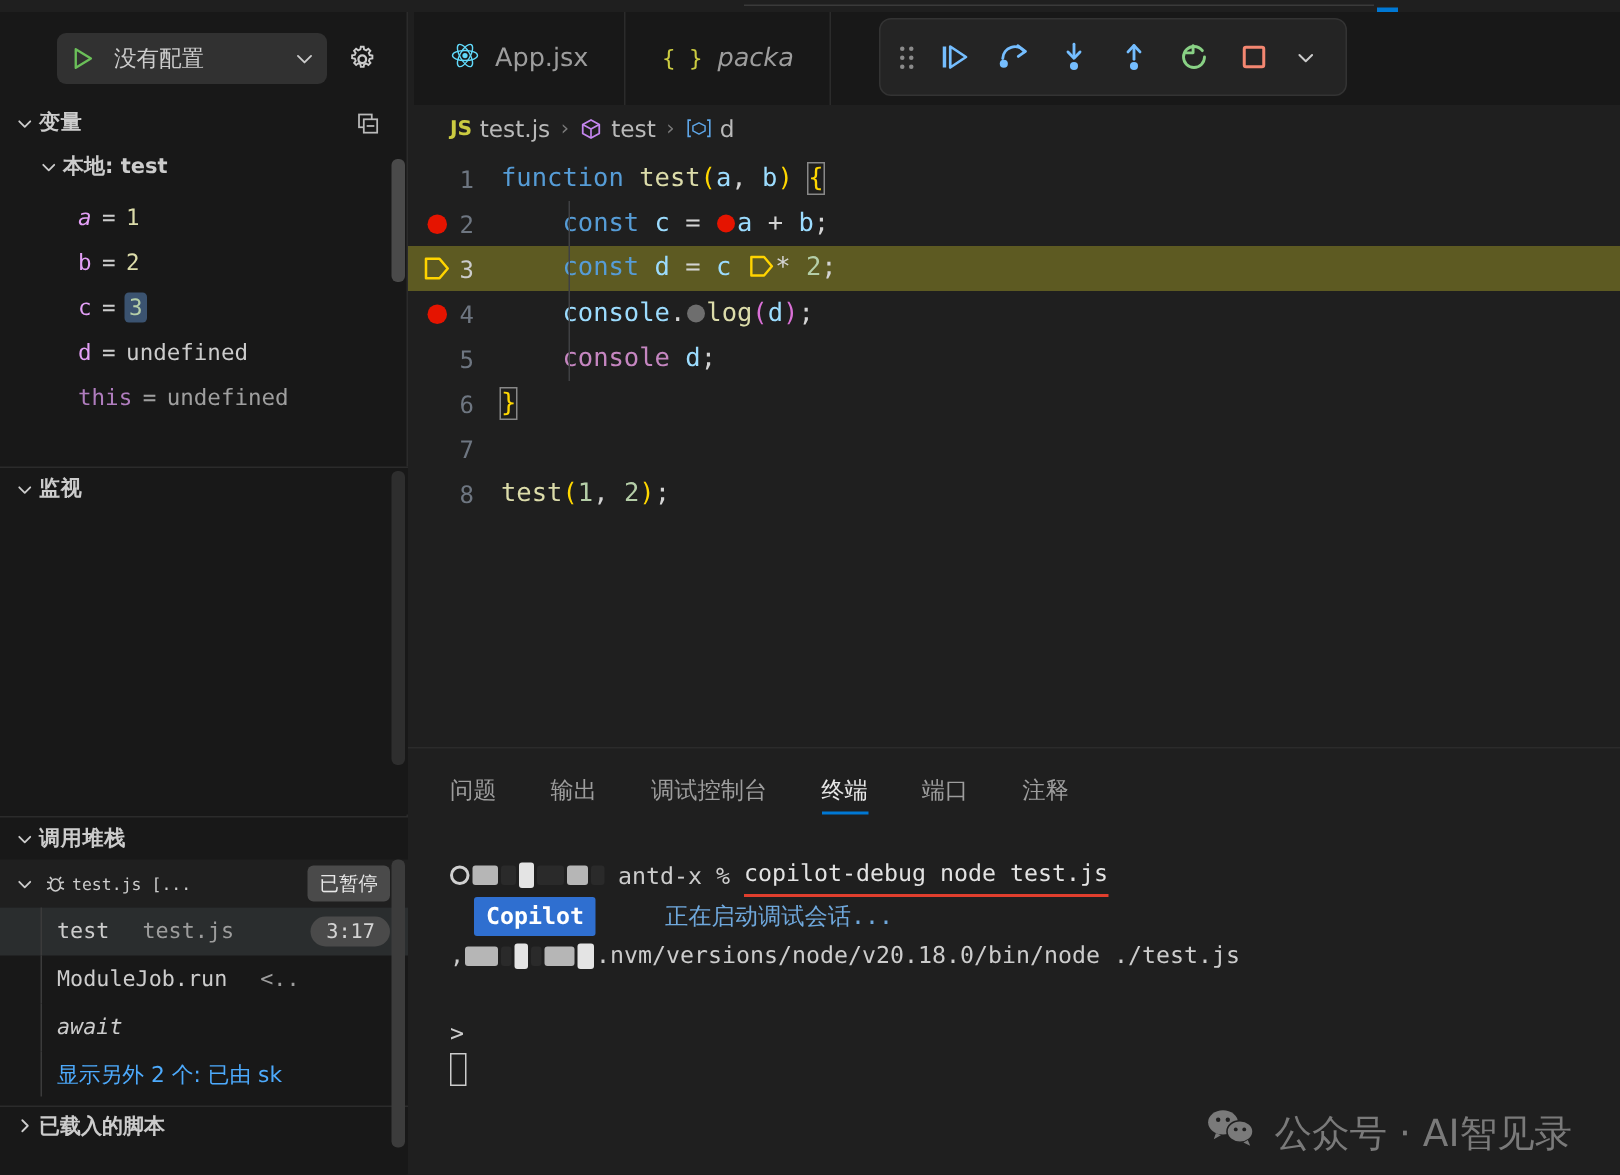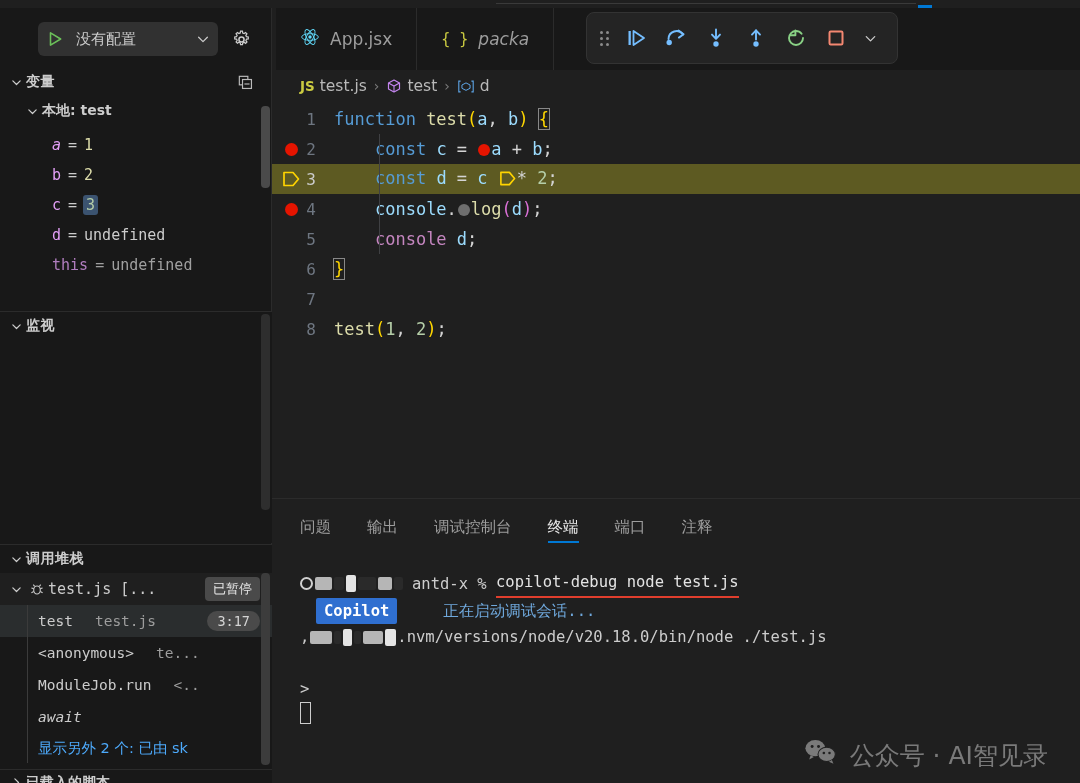--- a/index.html
+++ b/index.html
@@ -134,21 +134,21 @@
     border-top: 1px solid #2b2b2b;
   }
   .cs-session {
     display: flex; align-items: center;
     height: 32px; padding-left: 6px;
     background: #1f1f1f;
     color: #cccccc; font-size: 15px;
     font-family: "DejaVu Sans", sans-serif;
   }
   .cs-bug { width: 22px; display: flex; align-items: center; justify-content: center; }
-  .cs-session .name { font-family: "DejaVu Sans Mono", monospace; font-size: 15px; }
+  .cs-session .name { font-family: "DejaVu Sans Mono", monospace; font-size: 11px; }
   .cs-badge {
     margin-left: auto; margin-right: 12px;
     background: #4a4a4a; color: #e8e8e8;
     font-size: 13px; border-radius: 4px;
     padding: 3px 8px;
     font-family: Liberation Serif, serif;
   }
   .cs-frame {
     position: relative;
     display: flex; align-items: center;
@@ -503,25 +503,20 @@
         </span>
         <span class="name">test.js [...</span>
         <span class="cs-badge">已暂停</span>
       </div>
 
       <div class="cs-frame selected">
         <span class="guide"></span>
         <span class="fn">test</span>
         <span class="file">test.js</span>
         <span class="pos">3:17</span>
-      </div>
-      <div class="cs-frame">
-        <span class="guide"></span>
-        <span class="fn">&lt;anonymous&gt;</span>
-        <span class="file">te...</span>
       </div>
       <div class="cs-frame">
         <span class="guide"></span>
         <span class="fn">ModuleJob.run</span>
         <span class="file">&lt;..</span>
       </div>
       <div class="cs-frame await-row">
         <span class="guide"></span>
         <span class="fn" style="font-style:italic">await</span>
       </div>

